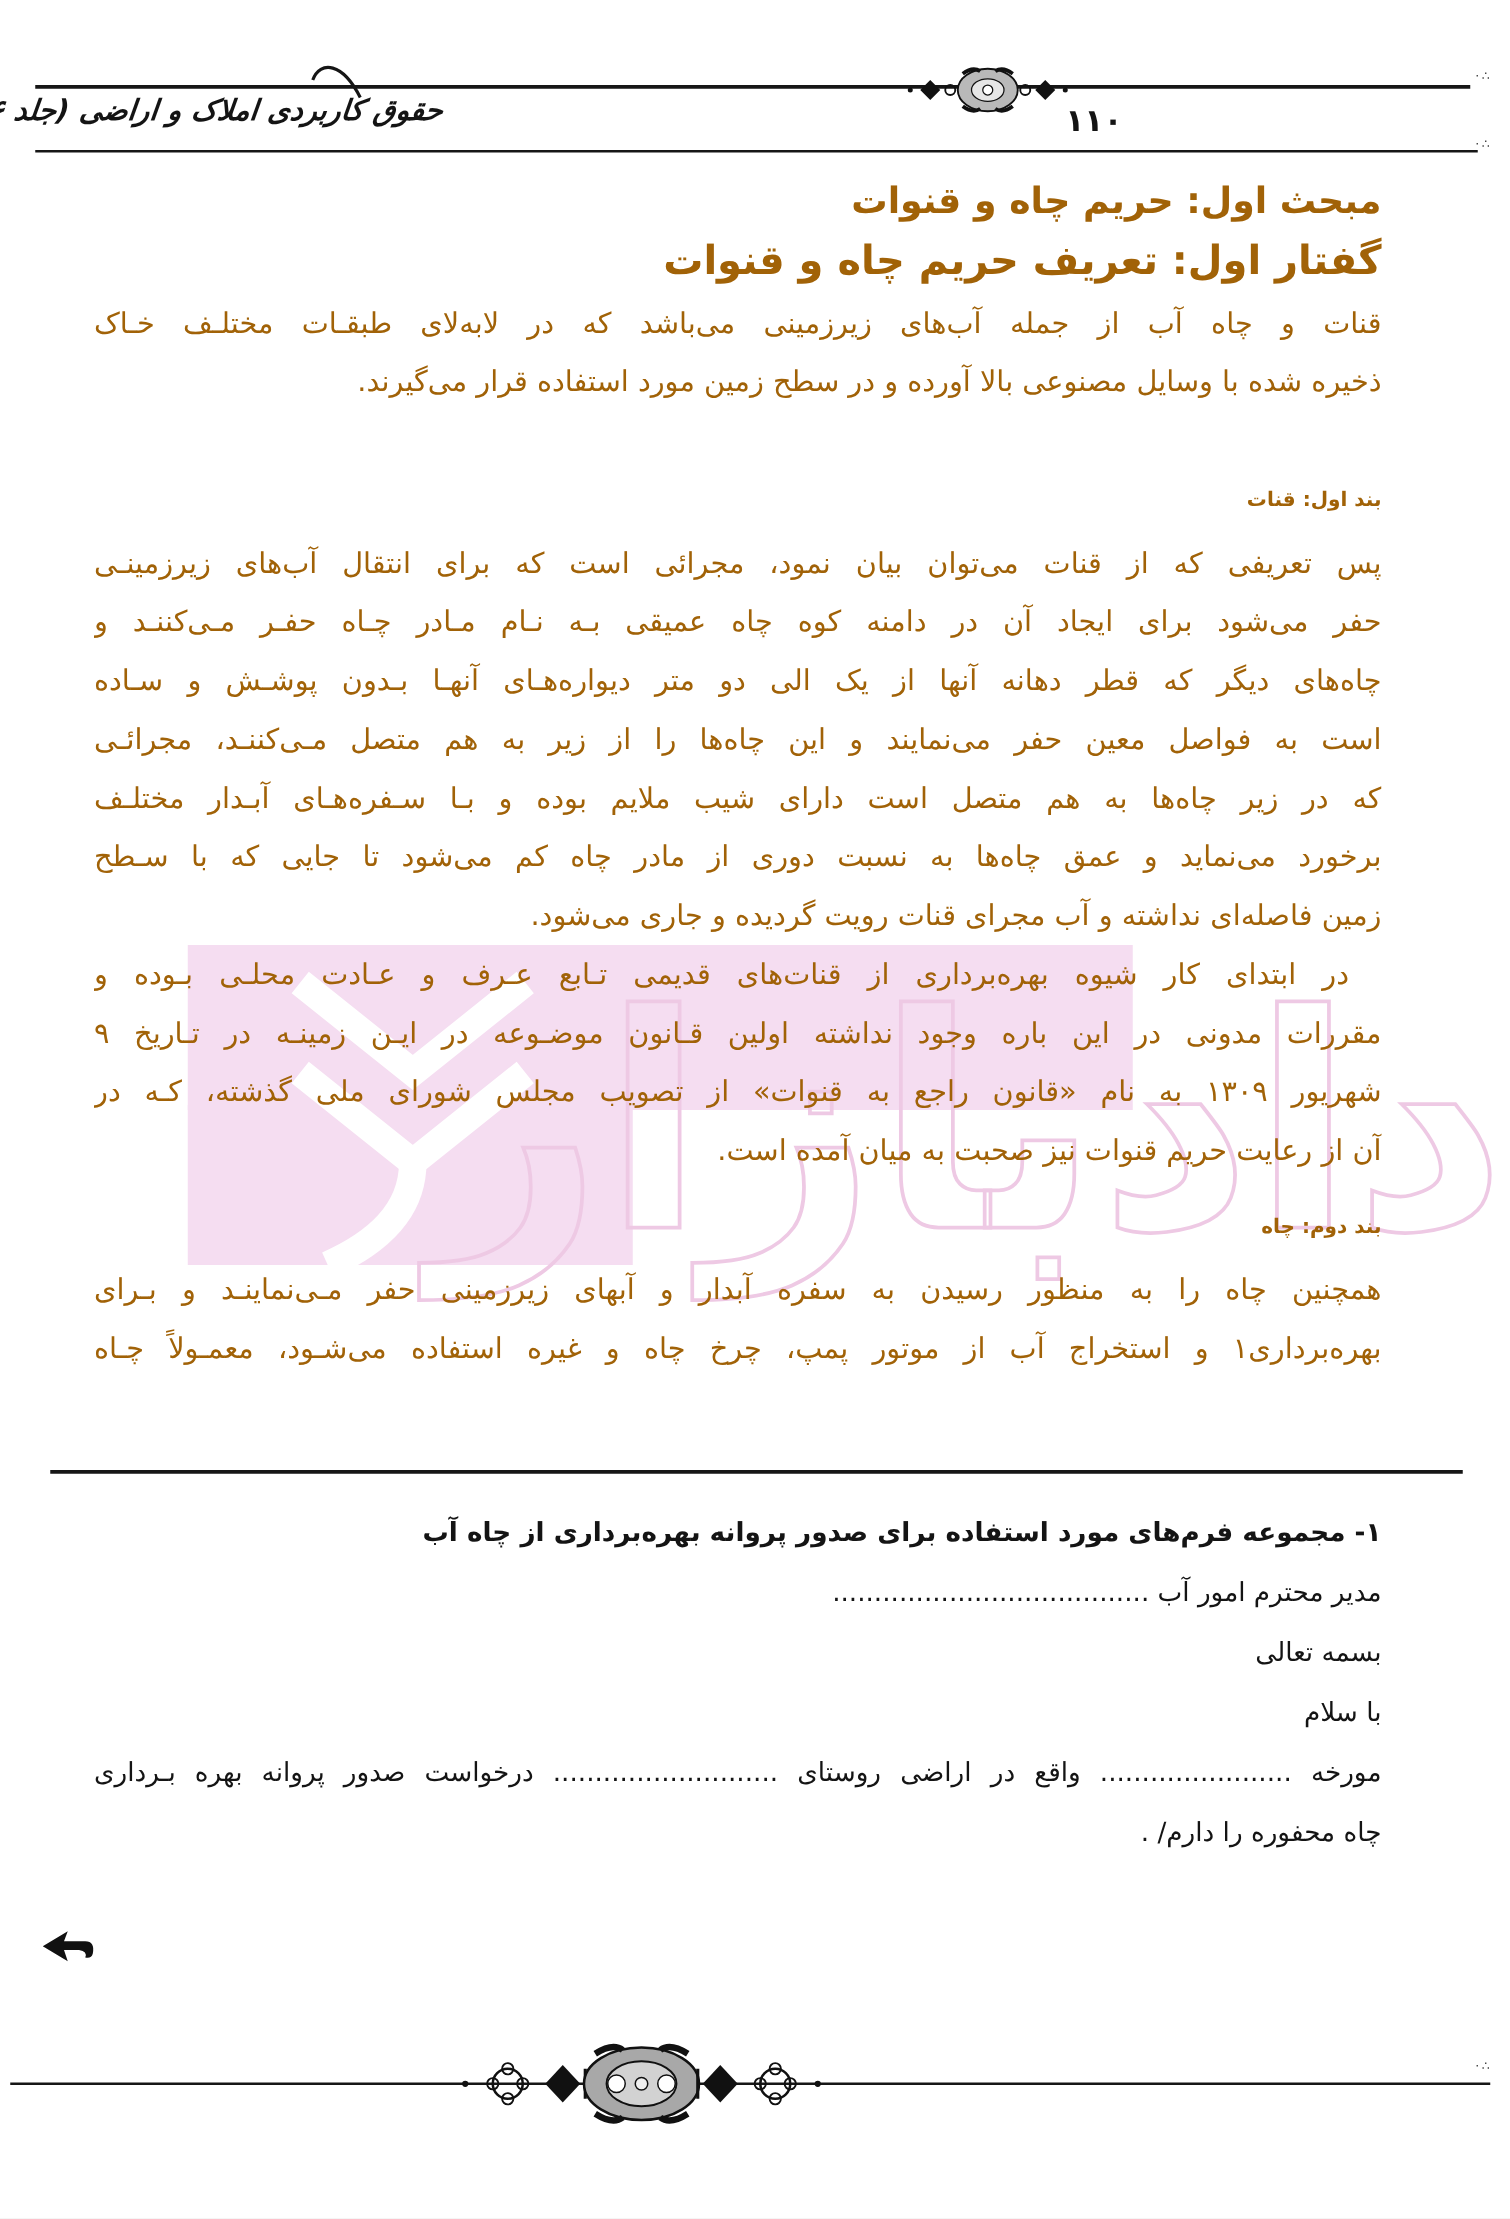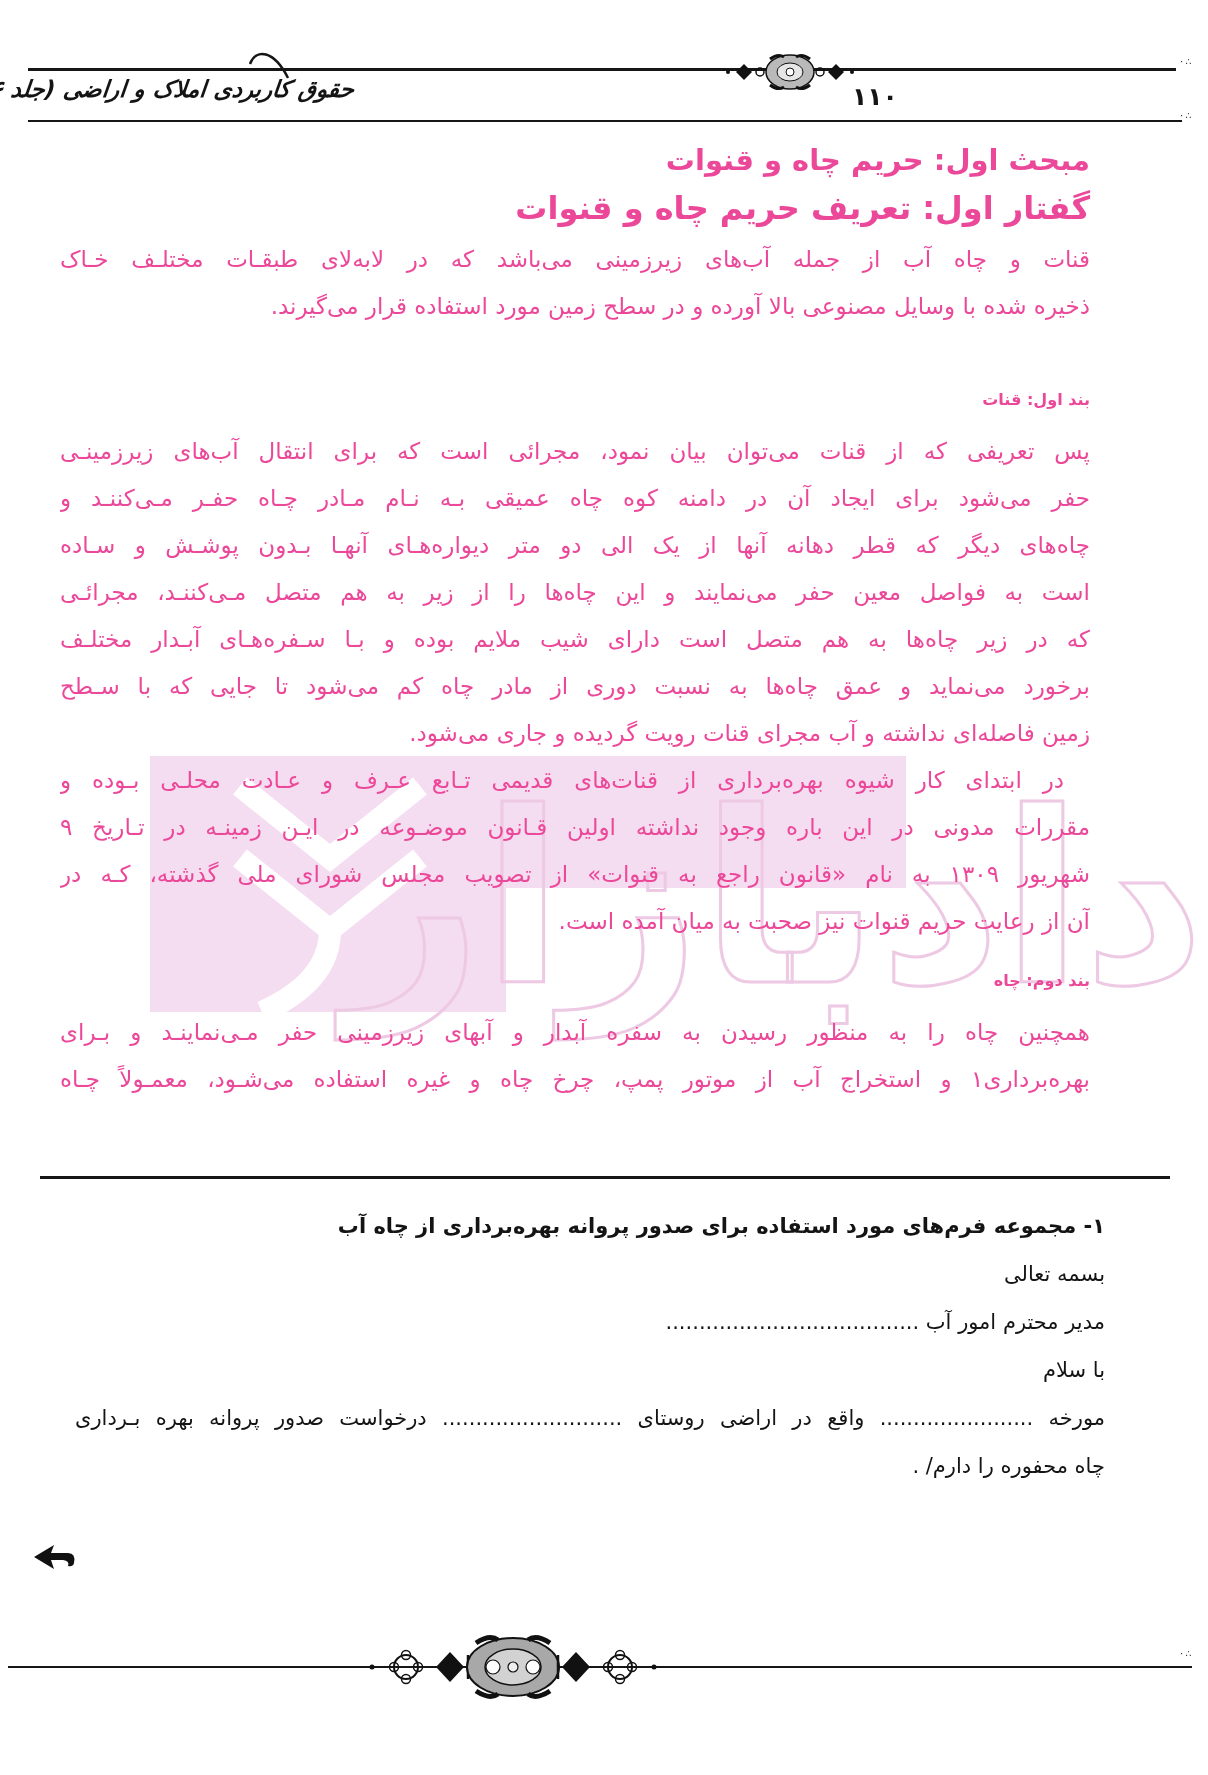--- a/index.html
+++ b/index.html
@@ -22,22 +22,22 @@
     font-size:23px;font-weight:bold;font-style:italic;
     text-align:center;transform:skewX(-6deg);
     white-space:nowrap;direction:rtl;
   }
   .page-number{
     position:absolute;top:82px;left:852px;
     font-size:25px;font-weight:bold;
   }
   
   .body-text{
-    position:absolute;top:138px;right:118px;width:1030px;
-    font-size:23px;line-height:47px;color:#ec4899;
+    position:absolute;top:138px;right:103px;width:1030px;
+    font-size:23px;line-height:47px;color:#a16207;
     z-index:2;
   }
   .h1{font-size:29px;font-weight:bold;line-height:44px;text-align:right;}
   .h2{font-size:32px;font-weight:bold;line-height:40px;margin-top:6px;text-align:right;}
   .h3{font-size:16px;font-weight:bold;line-height:40px;text-align:right;}
   .mt-p1{margin-top:8px;}
   .mt-h3a{margin-top:50px;}
   .mt-p{margin-top:8px;}
   .mt-h3b{margin-top:16px;}
   .bl{height:47px;text-align:justify;text-align-last:justify;overflow:hidden;}
@@ -135,22 +135,22 @@
 
     <div class="mt-p">
       <div class="bl">همچنین چاه را به منظور رسیدن به سفره آبدار و آبهای زیرزمینی حفر مـی‌نماینـد و بـرای</div>
       <div class="bl">بهره‌برداری۱ و استخراج آب از موتور پمپ، چرخ چاه و غیره استفاده می‌شـود، معمـولاً چـاه</div>
     </div>
   </div>
 
   <div class="rule footnote-rule"></div>
   <div class="footnote">
     <div class="fl fbold">۱- مجموعه فرم‌های مورد استفاده برای صدور پروانه بهره‌برداری از چاه آب</div>
+    <div class="fl">مدیر محترم امور آب ......................................</div>
     <div class="fl">بسمه تعالی</div>
-    <div class="fl">مدیر محترم امور آب ......................................</div>
     <div class="fl">با سلام</div>
     <div class="fl-j">مورخه ....................... واقع در اراضی روستای ........................... درخواست صدور پروانه بهره بـرداری</div>
     <div class="fl">چاه محفوره را دارم/ .</div>
   </div>
 
   <svg class="arrow" width="48" height="36" viewBox="0 0 48 36">
     <path d="M4,15 L24,3 L21,11 L38,11 Q46,11 44,21 Q43,25 38,24 Q40,19 33,18 L21,18 L24,27 Z" fill="#111"></path>
   </svg>
 
   <div class="rule footer-rule"></div>

